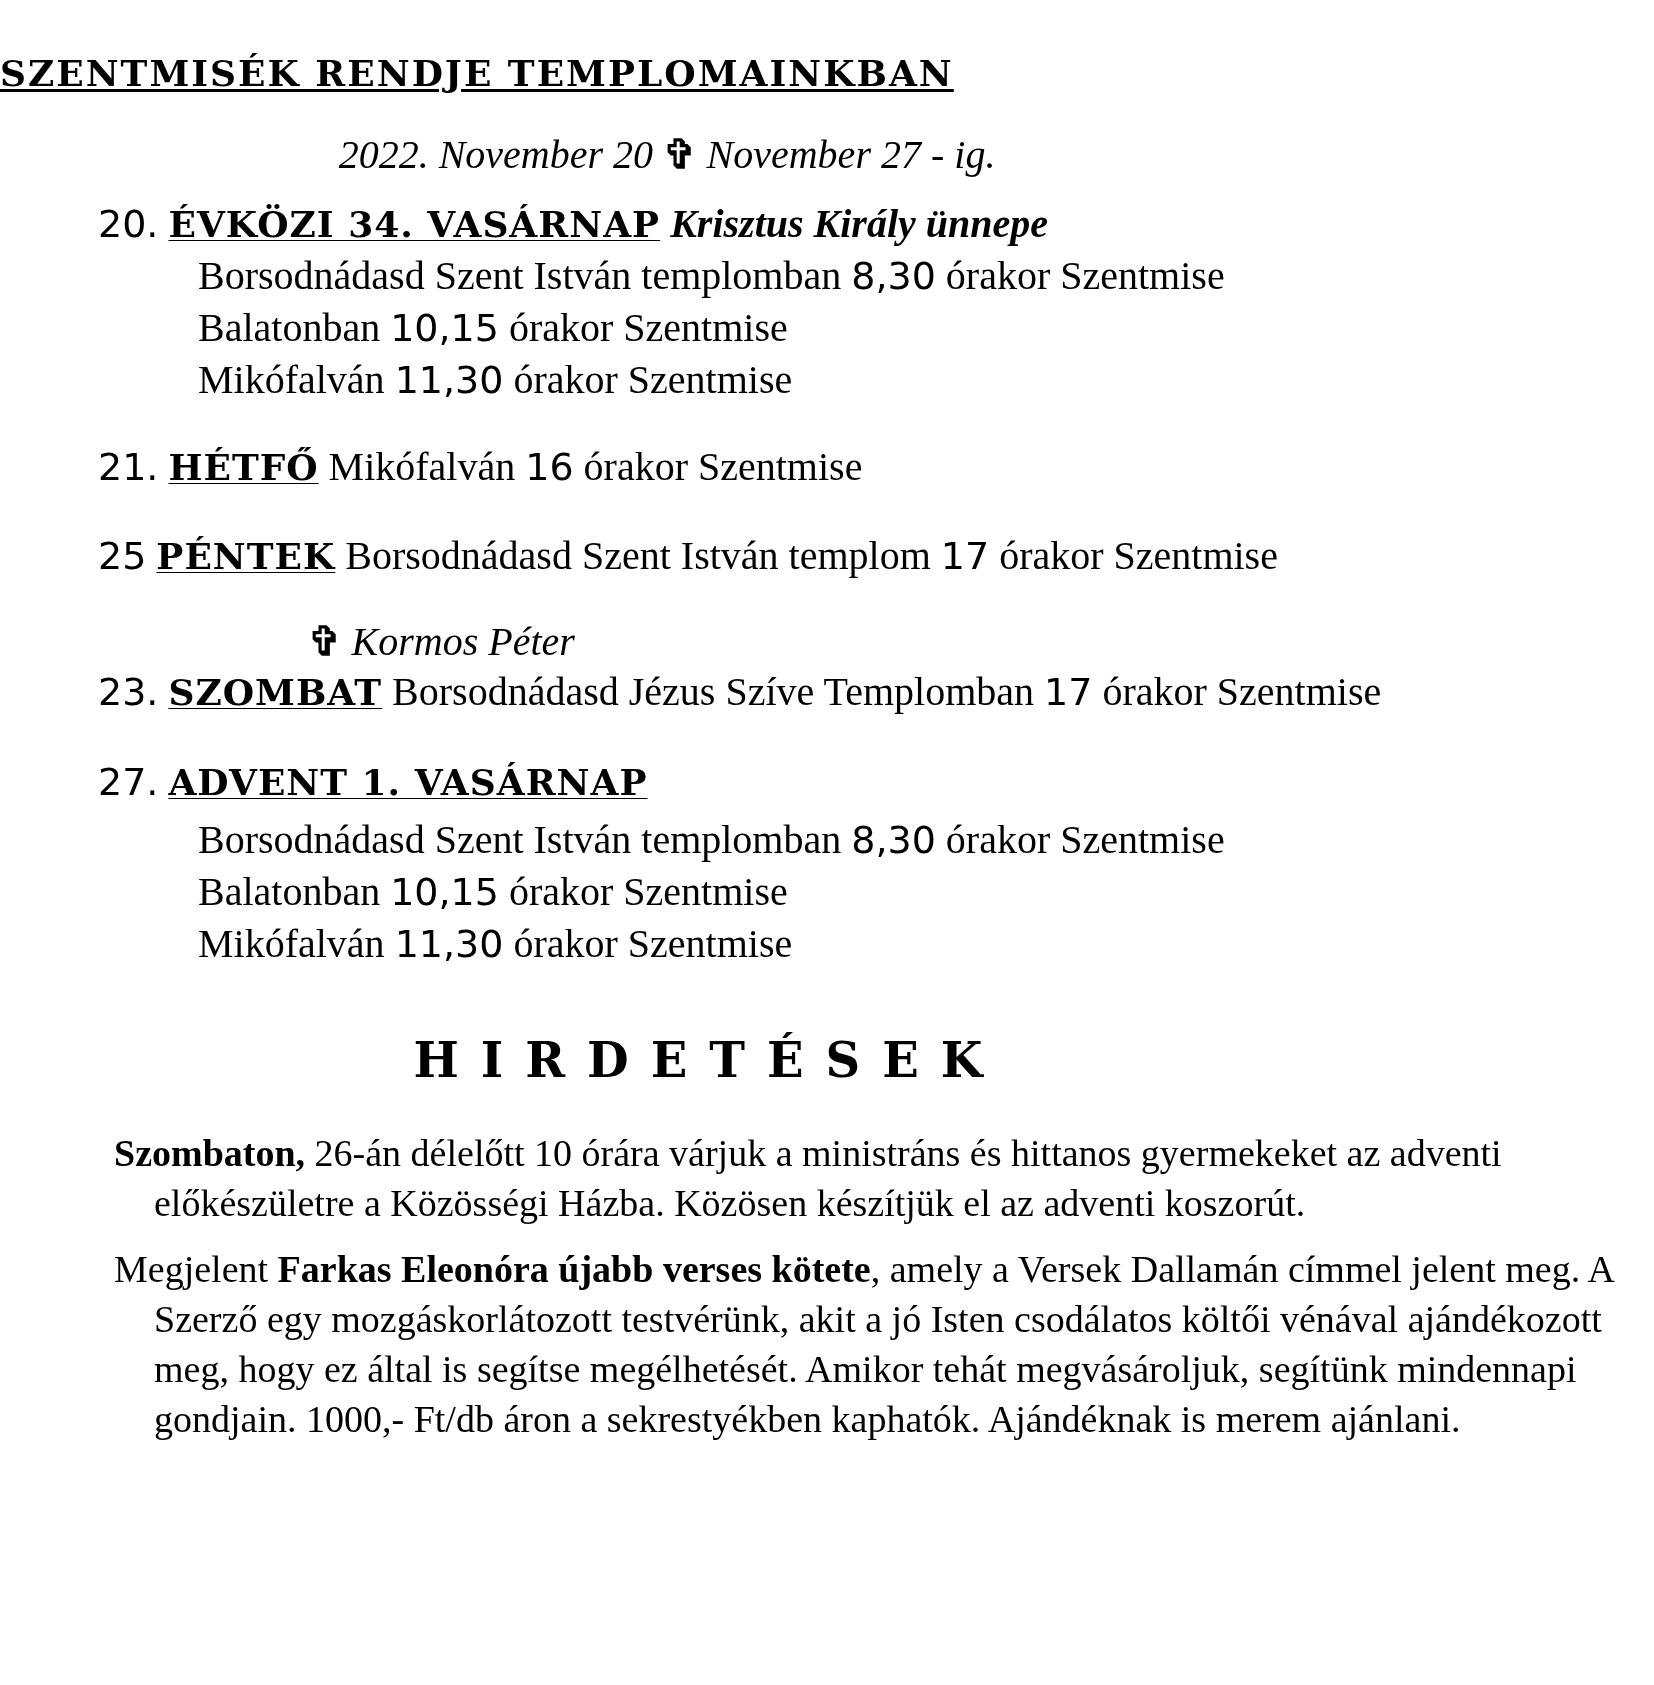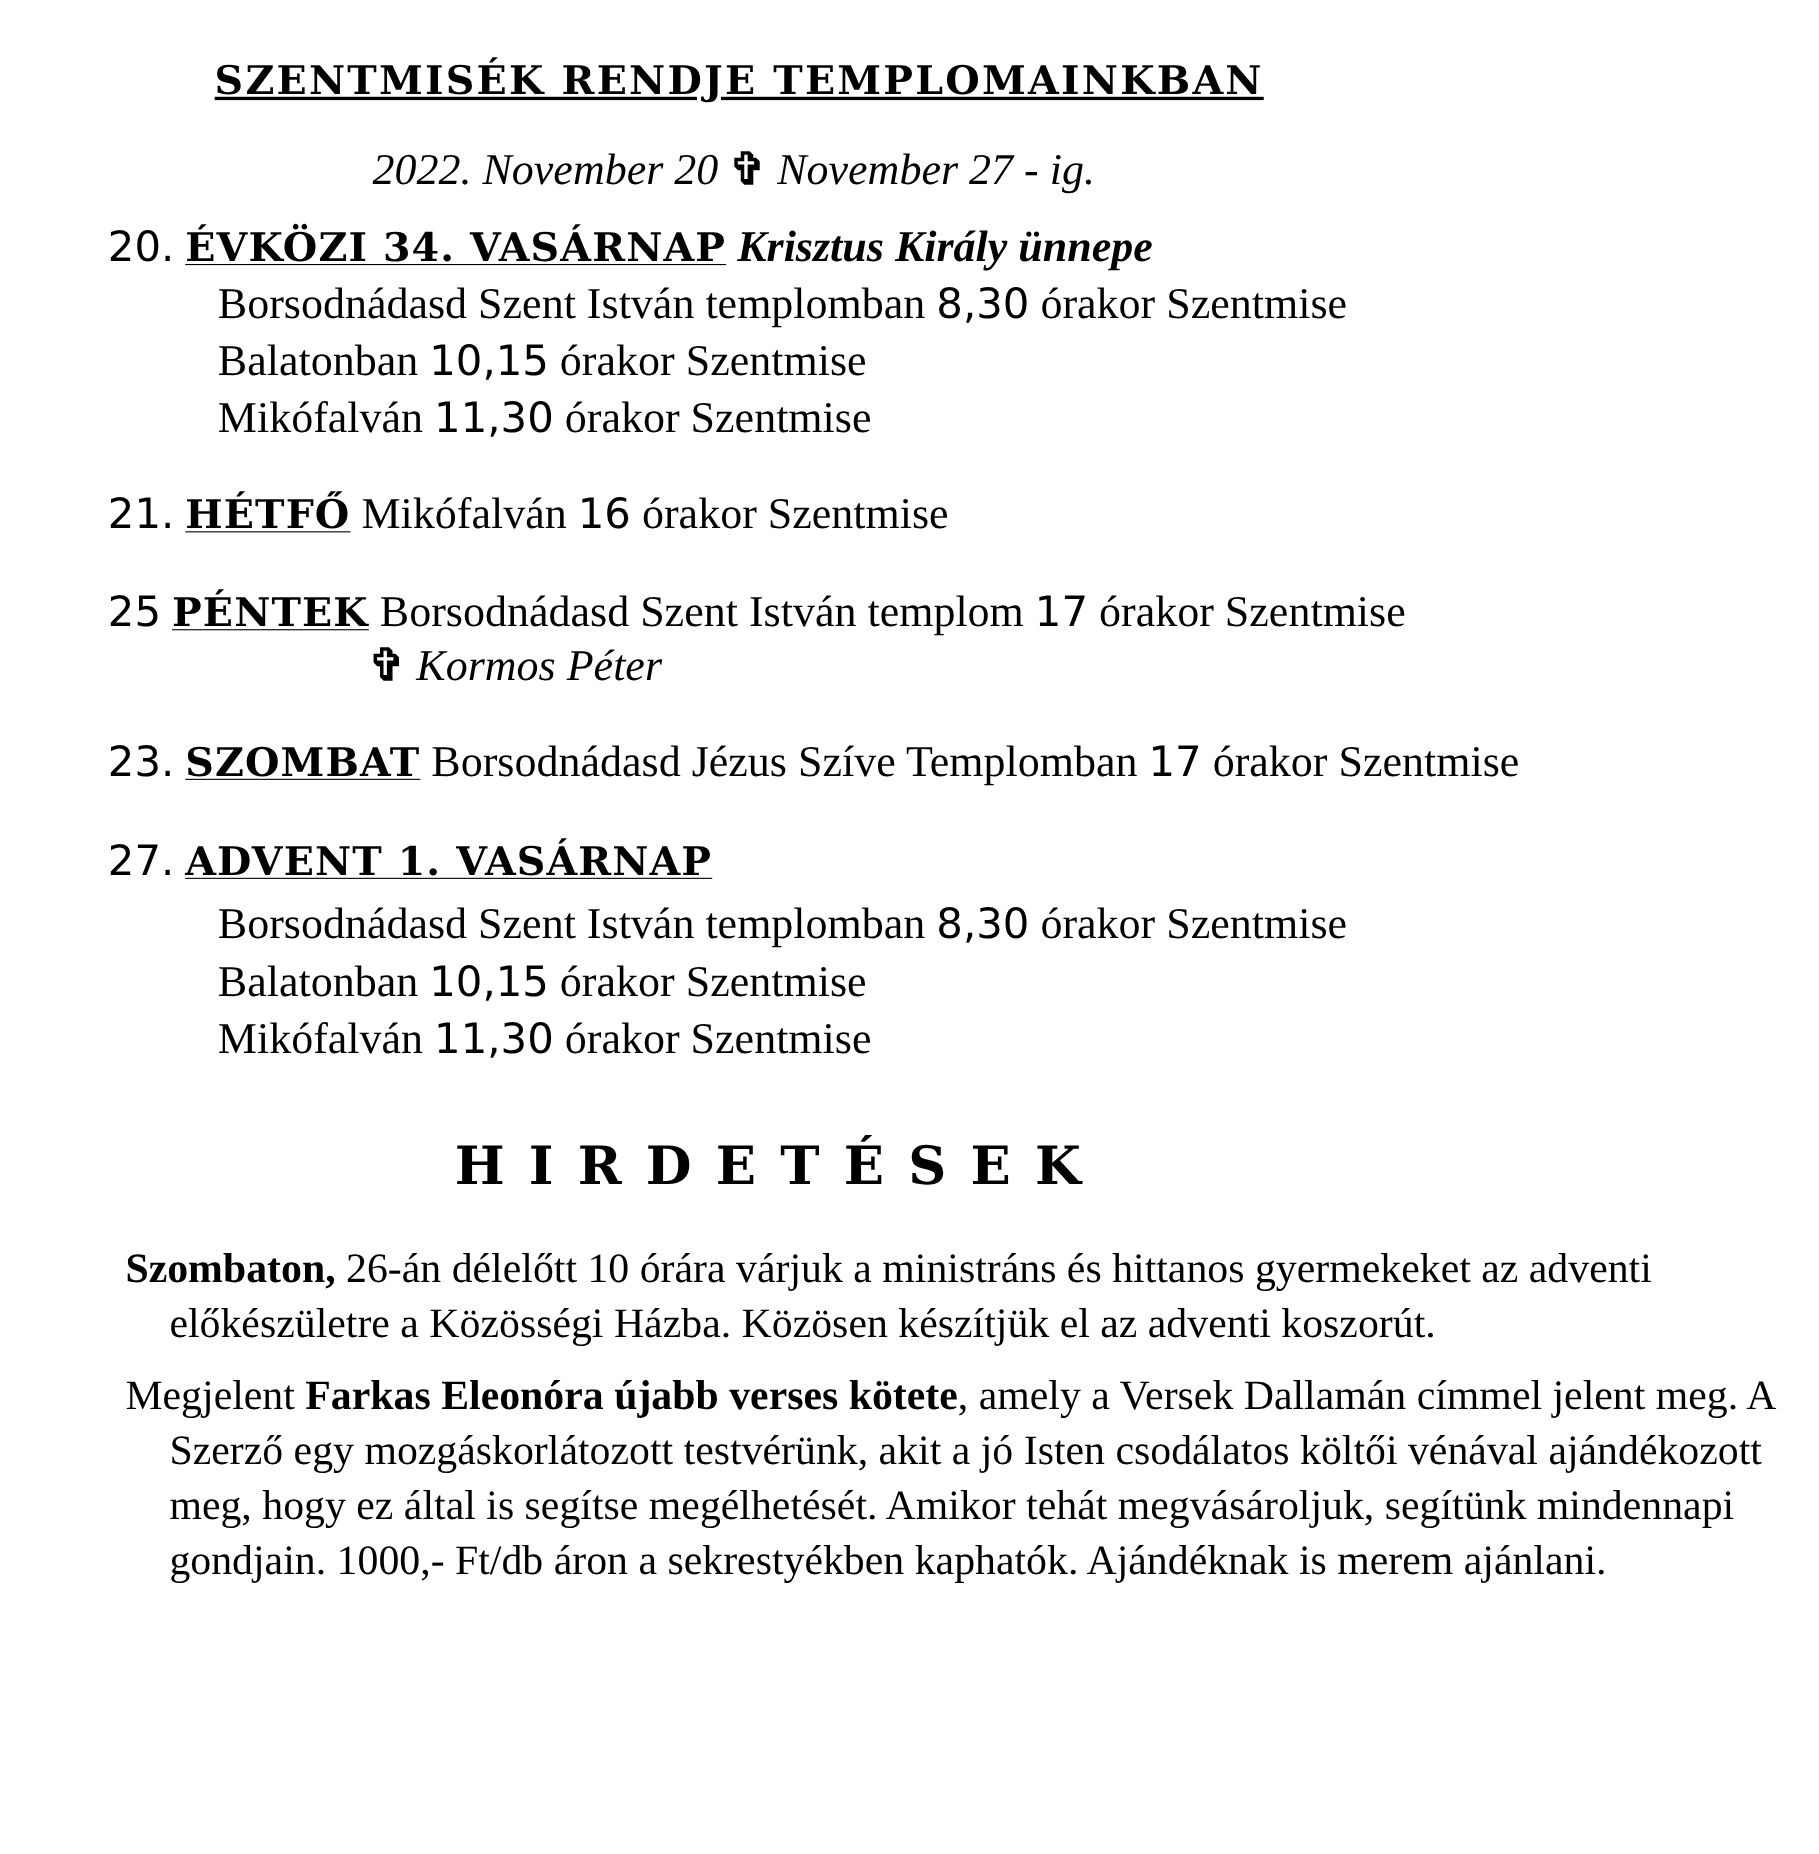--- a/index.html
+++ b/index.html
@@ -6,21 +6,21 @@
     body {
       width: 1654px; height: 1685px; position: relative; overflow: hidden;
       color: #000; font-family: "Liberation Serif", "DejaVu Serif", serif;
     }
     .fancy {
       font-family: "DejaVu Serif", "Liberation Serif", serif;
       font-weight: bold; letter-spacing: 1px; text-decoration: underline;
       text-decoration-thickness: 1px; text-underline-offset: 3px;
     }
     .title {
-      position: absolute; left: 0; width: 1344px; top: 52px; text-align: center;
+      position: absolute; left: 0; width: 1344px; top: 52px; text-align: left;
       font-size: 36px; letter-spacing: 2px;
     }
     .subtitle {
       position: absolute; left: 0; width: 1334px; top: 130px; text-align: center;
       font-size: 40px; font-style: italic;
     }
     .cross { font-style: normal; font-weight: bold; font-family: "DejaVu Serif", serif; }
     .day { position: absolute; left: 98px; font-size: 40px; white-space: nowrap; }
     .day .num { font-family: "DejaVu Sans", "Liberation Sans", sans-serif; font-size: 38px; }
     .day .dname { font-size: 36px; }
@@ -77,21 +77,21 @@
     <span>órakor Szentmise</span>
   </div>
 
   <div class="day" style="top:532px;">
     <span class="num">25</span>
     <span class="dname fancy">PÉNTEK</span>
     <span>Borsodnádasd Szent István templom</span>
     <span class="num">17</span>
     <span>órakor Szentmise</span>
   </div>
-  <div class="intention" style="top:581px;margin-left:27px;">
+  <div class="intention" style="top:617px;">
     <span class="cross">✞</span>
     <span>Kormos Péter</span>
   </div>
 
   <div class="day" style="top:668px;">
     <span class="num">23.</span>
     <span class="dname fancy">SZOMBAT</span>
     <span>Borsodnádasd Jézus Szíve Templomban</span>
     <span class="num">17</span>
     <span>órakor Szentmise</span>

